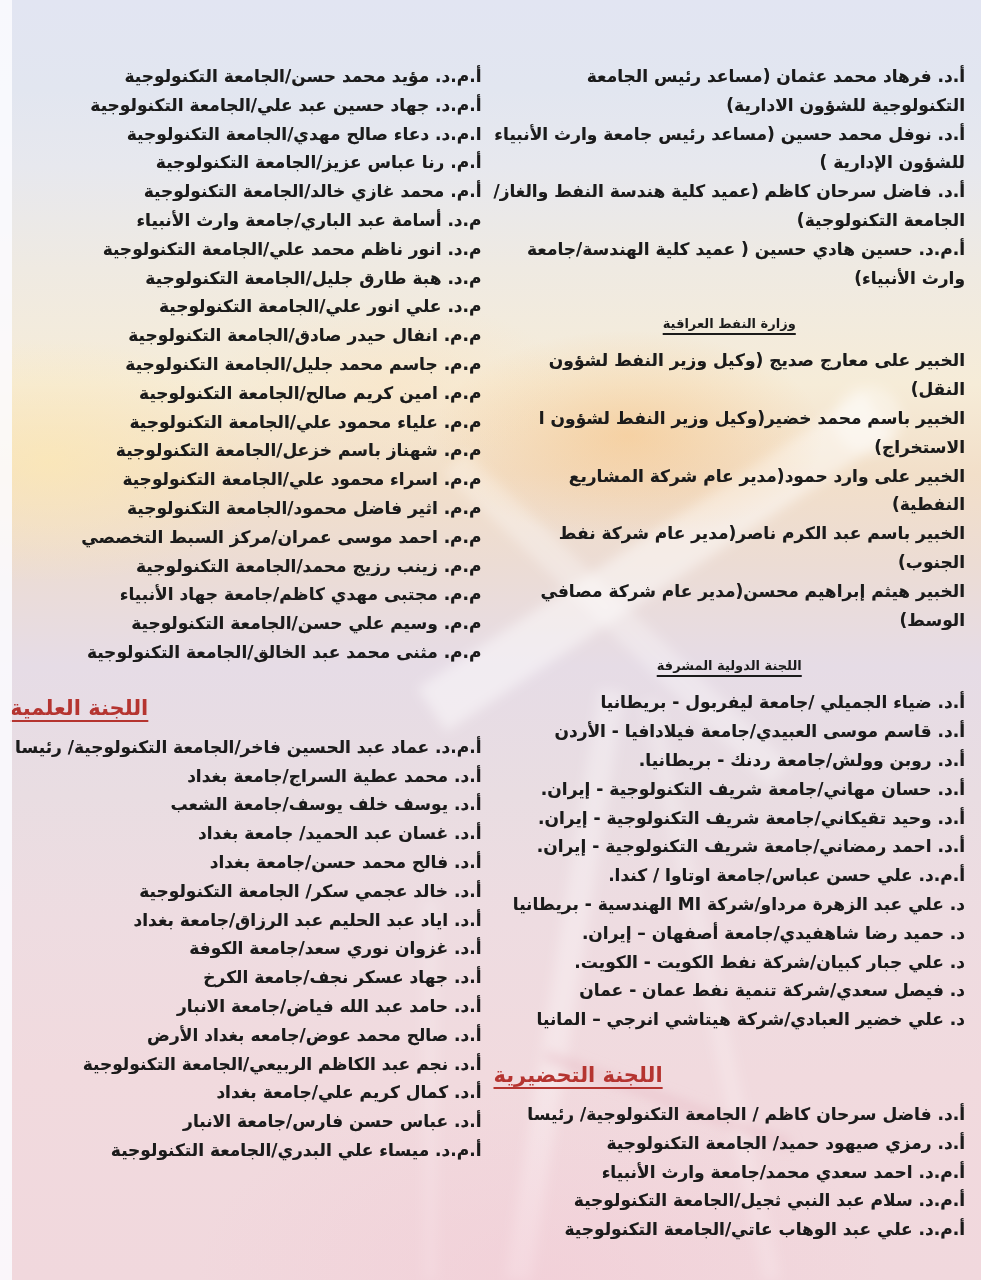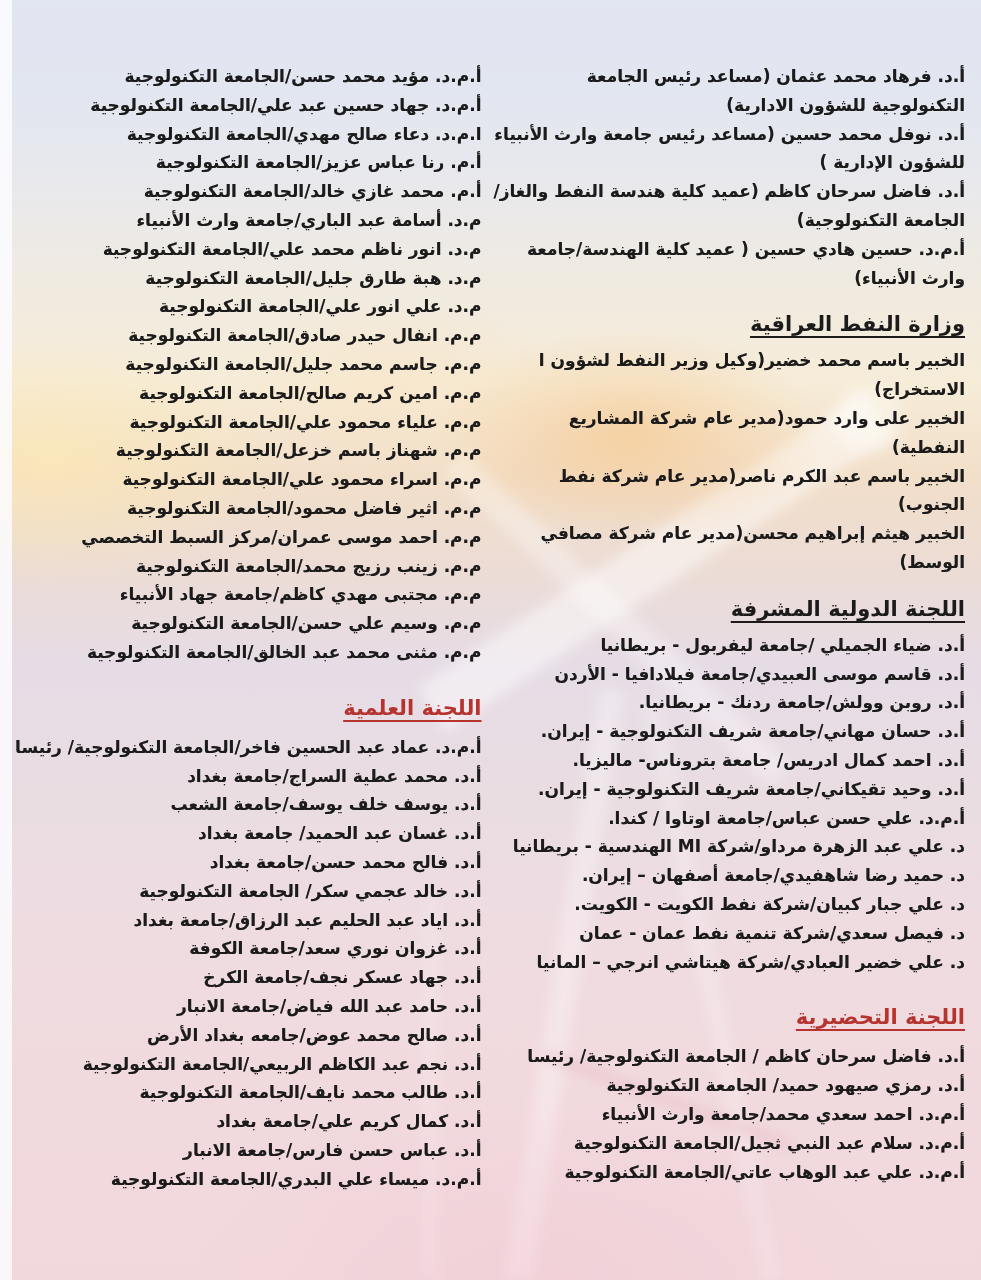--- a/index.html
+++ b/index.html
@@ -36,29 +36,29 @@
     box-sizing:border-box;
   }
   .col{width:50%;box-sizing:border-box;}
   .entry{
     direction:rtl;text-align:right;
     font-weight:bold;font-size:17px;line-height:28.8px;
     color:#1b1b1b;
     text-shadow:0 0 .5px rgba(0,0,0,.35);
   }
   .hdr{
-    direction:rtl;text-align:right;
-    font-weight:bold;font-size:21px;line-height:30px;
+    direction:rtl;text-align:center;
+    font-weight:bold;font-size:13px;line-height:30px;
     color:#1b1b1b;margin:17px 0 7px 0;
     text-decoration:underline;
     text-decoration-thickness:2px;
     text-underline-offset:5px;
   }
   .hdr.red{
-    color:#b53430;text-align:right;font-size:21px;margin-top:26px;margin-bottom:10px;
+    color:#b53430;text-align:left;font-size:21px;margin-top:26px;margin-bottom:10px;
     text-decoration-color:#b53430;
   }
 </style>
 </head>
 <body>
 
 <div class="page">
 
   <svg class="bg-svg" width="981" height="1280" viewBox="0 0 981 1280">
     <defs>
@@ -82,34 +82,35 @@
     <div class="col col-right">
       <div class="list">
           <div class="entry">أ.د. فرهاد محمد عثمان (مساعد رئيس الجامعة التكنولوجية للشؤون الادارية)</div>
           <div class="entry">أ.د. نوفل محمد حسين (مساعد رئيس جامعة وارث الأنبياء للشؤون الإدارية )</div>
           <div class="entry">أ.د. فاضل سرحان كاظم (عميد كلية هندسة النفط والغاز/ الجامعة التكنولوجية)</div>
           <div class="entry">أ.م.د. حسين هادي حسين ( عميد كلية الهندسة/جامعة وارث الأنبياء)</div>
         </div>
 
       <h2 class="hdr">وزارة النفط العراقية</h2>
       <div class="list">
+          <div class="entry">الخبير على معارج صديج (وكيل وزير النفط لشؤون النقل)</div>
           <div class="entry">الخبير باسم محمد خضير(وكيل وزير النفط لشؤون ا الاستخراج)</div>
           <div class="entry">الخبير على وارد حمود(مدير عام شركة المشاريع النفطية)</div>
           <div class="entry">الخبير باسم عبد الكرم ناصر(مدير عام شركة نفط الجنوب)</div>
           <div class="entry">الخبير هيثم إبراهيم محسن(مدير عام شركة مصافي الوسط)</div>
         </div>
 
       <h2 class="hdr">اللجنة الدولية المشرفة</h2>
       <div class="list">
           <div class="entry">أ.د. ضياء الجميلي /جامعة ليفربول - بريطانيا</div>
           <div class="entry">أ.د. قاسم موسى العبيدي/جامعة فيلادافيا - الأردن</div>
           <div class="entry">أ.د. روبن وولش/جامعة ردنك - بريطانيا.</div>
           <div class="entry">أ.د. حسان مهاني/جامعة شريف التكنولوجية - إيران.</div>
-          <div class="entry">أ.د. احمد كمال ادريس/ جامعة بتروناس- ماليزيا.</div>
           <div class="entry">أ.د. وحيد تقيكاني/جامعة شريف التكنولوجية - إيران.</div>
+          <div class="entry">أ.د. احمد رمضاني/جامعة شريف التكنولوجية - إيران.</div>
           <div class="entry">أ.م.د. علي حسن عباس/جامعة اوتاوا / كندا.</div>
           <div class="entry">د. علي عبد الزهرة مرداو/شركة MI الهندسية - بريطانيا</div>
           <div class="entry">د. حميد رضا شاهفيدي/جامعة أصفهان – إيران.</div>
           <div class="entry">د. علي جبار كبيان/شركة نفط الكويت - الكويت.</div>
           <div class="entry">د. فيصل سعدي/شركة تنمية نفط عمان - عمان</div>
           <div class="entry">د. علي خضير العبادي/شركة هيتاشي انرجي – المانيا</div>
         </div>
 
       <h2 class="hdr red">اللجنة التحضيرية</h2>
       <div class="list">
@@ -153,21 +154,20 @@
           <div class="entry">أ.د. يوسف خلف يوسف/جامعة الشعب</div>
           <div class="entry">أ.د. غسان عبد الحميد/ جامعة بغداد</div>
           <div class="entry">أ.د. فالح محمد حسن/جامعة بغداد</div>
           <div class="entry">أ.د. خالد عجمي سكر/ الجامعة التكنولوجية</div>
           <div class="entry">أ.د. اياد عبد الحليم عبد الرزاق/جامعة بغداد</div>
           <div class="entry">أ.د. غزوان نوري سعد/جامعة الكوفة</div>
           <div class="entry">أ.د. جهاد عسكر نجف/جامعة الكرخ</div>
           <div class="entry">أ.د. حامد عبد الله فياض/جامعة الانبار</div>
           <div class="entry">أ.د. صالح محمد عوض/جامعه بغداد الأرض</div>
           <div class="entry">أ.د. نجم عبد الكاظم الربيعي/الجامعة التكنولوجية</div>
-          <div class="entry">أ.د. طالب محمد نايف/الجامعة التكنولوجية</div>
           <div class="entry">أ.د. كمال كريم علي/جامعة بغداد</div>
           <div class="entry">أ.د. عباس حسن فارس/جامعة الانبار</div>
           <div class="entry">أ.م.د. ميساء علي البدري/الجامعة التكنولوجية</div>
         </div>
     </div>
 
   </div>
 </div>
 
 </body></html>

